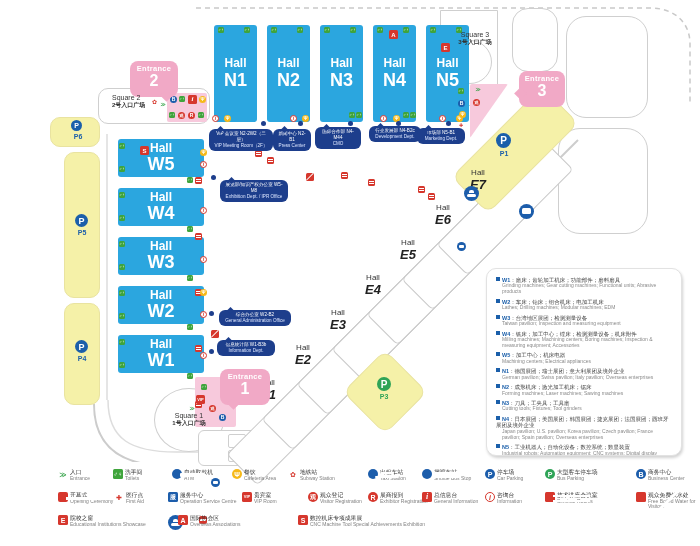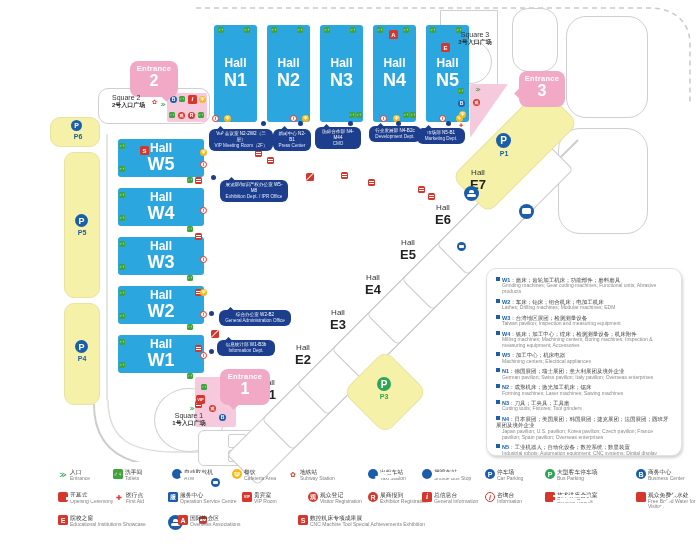--- a/index.html
+++ b/index.html
@@ -8,21 +8,21 @@
   #map{position:absolute;left:0;top:0;width:700px;height:462px;}
   #bg-svg{position:absolute;left:0;top:0;}
   .road{position:absolute;border:1.5px solid #CFCFCF;box-sizing:border-box;}
   .hall{position:absolute;background:#2BA6DF;border-radius:3px;color:#fff;display:flex;
         flex-direction:column;align-items:center;justify-content:center;text-align:center;}
   .hall .hw{font-size:12px;font-weight:bold;line-height:1.1;}
   .hall .hid{font-size:18px;font-weight:bold;line-height:1.05;}
   .ehall{position:absolute;background:#fff;border:1.5px solid #C9C9C9;border-radius:5px;box-sizing:border-box;}
   .elabel{position:absolute;text-align:center;color:#333;}
   .elabel .ew{display:block;font-size:8px;line-height:1.1;}
-  .elabel .eid{display:block;font-size:13px;font-weight:bold;color:#222;line-height:1.1;}
+  .elabel .eid{display:block;font-size:13px;font-weight:bold;color:#222;line-height:1.1;font-style:italic;}
   .park{position:absolute;background:#F5F1A8;border:1px solid #E9E3A0;border-radius:10px;box-sizing:border-box;}
   .p-badge{position:absolute;border-radius:50%;background:#1B5FAA;color:#fff;font-weight:bold;
            display:flex;align-items:center;justify-content:center;}
   .p-badge.green{background:#2FA457;}
   .p-id{position:absolute;font-size:7px;font-weight:bold;color:#1B5FAA;text-align:center;}
   .p-id.green{color:#2FA457;}
   .plaza{position:absolute;background:#F7C9DC;border-radius:2px;}
   .entrance{position:absolute;background:#F1A9C6;border-radius:8px;color:#fff;text-align:center;
             padding-top:3px;box-sizing:border-box;}
   .entrance::after{content:"";position:absolute;width:9px;height:9px;background:#F1A9C6;transform:rotate(45deg);}

